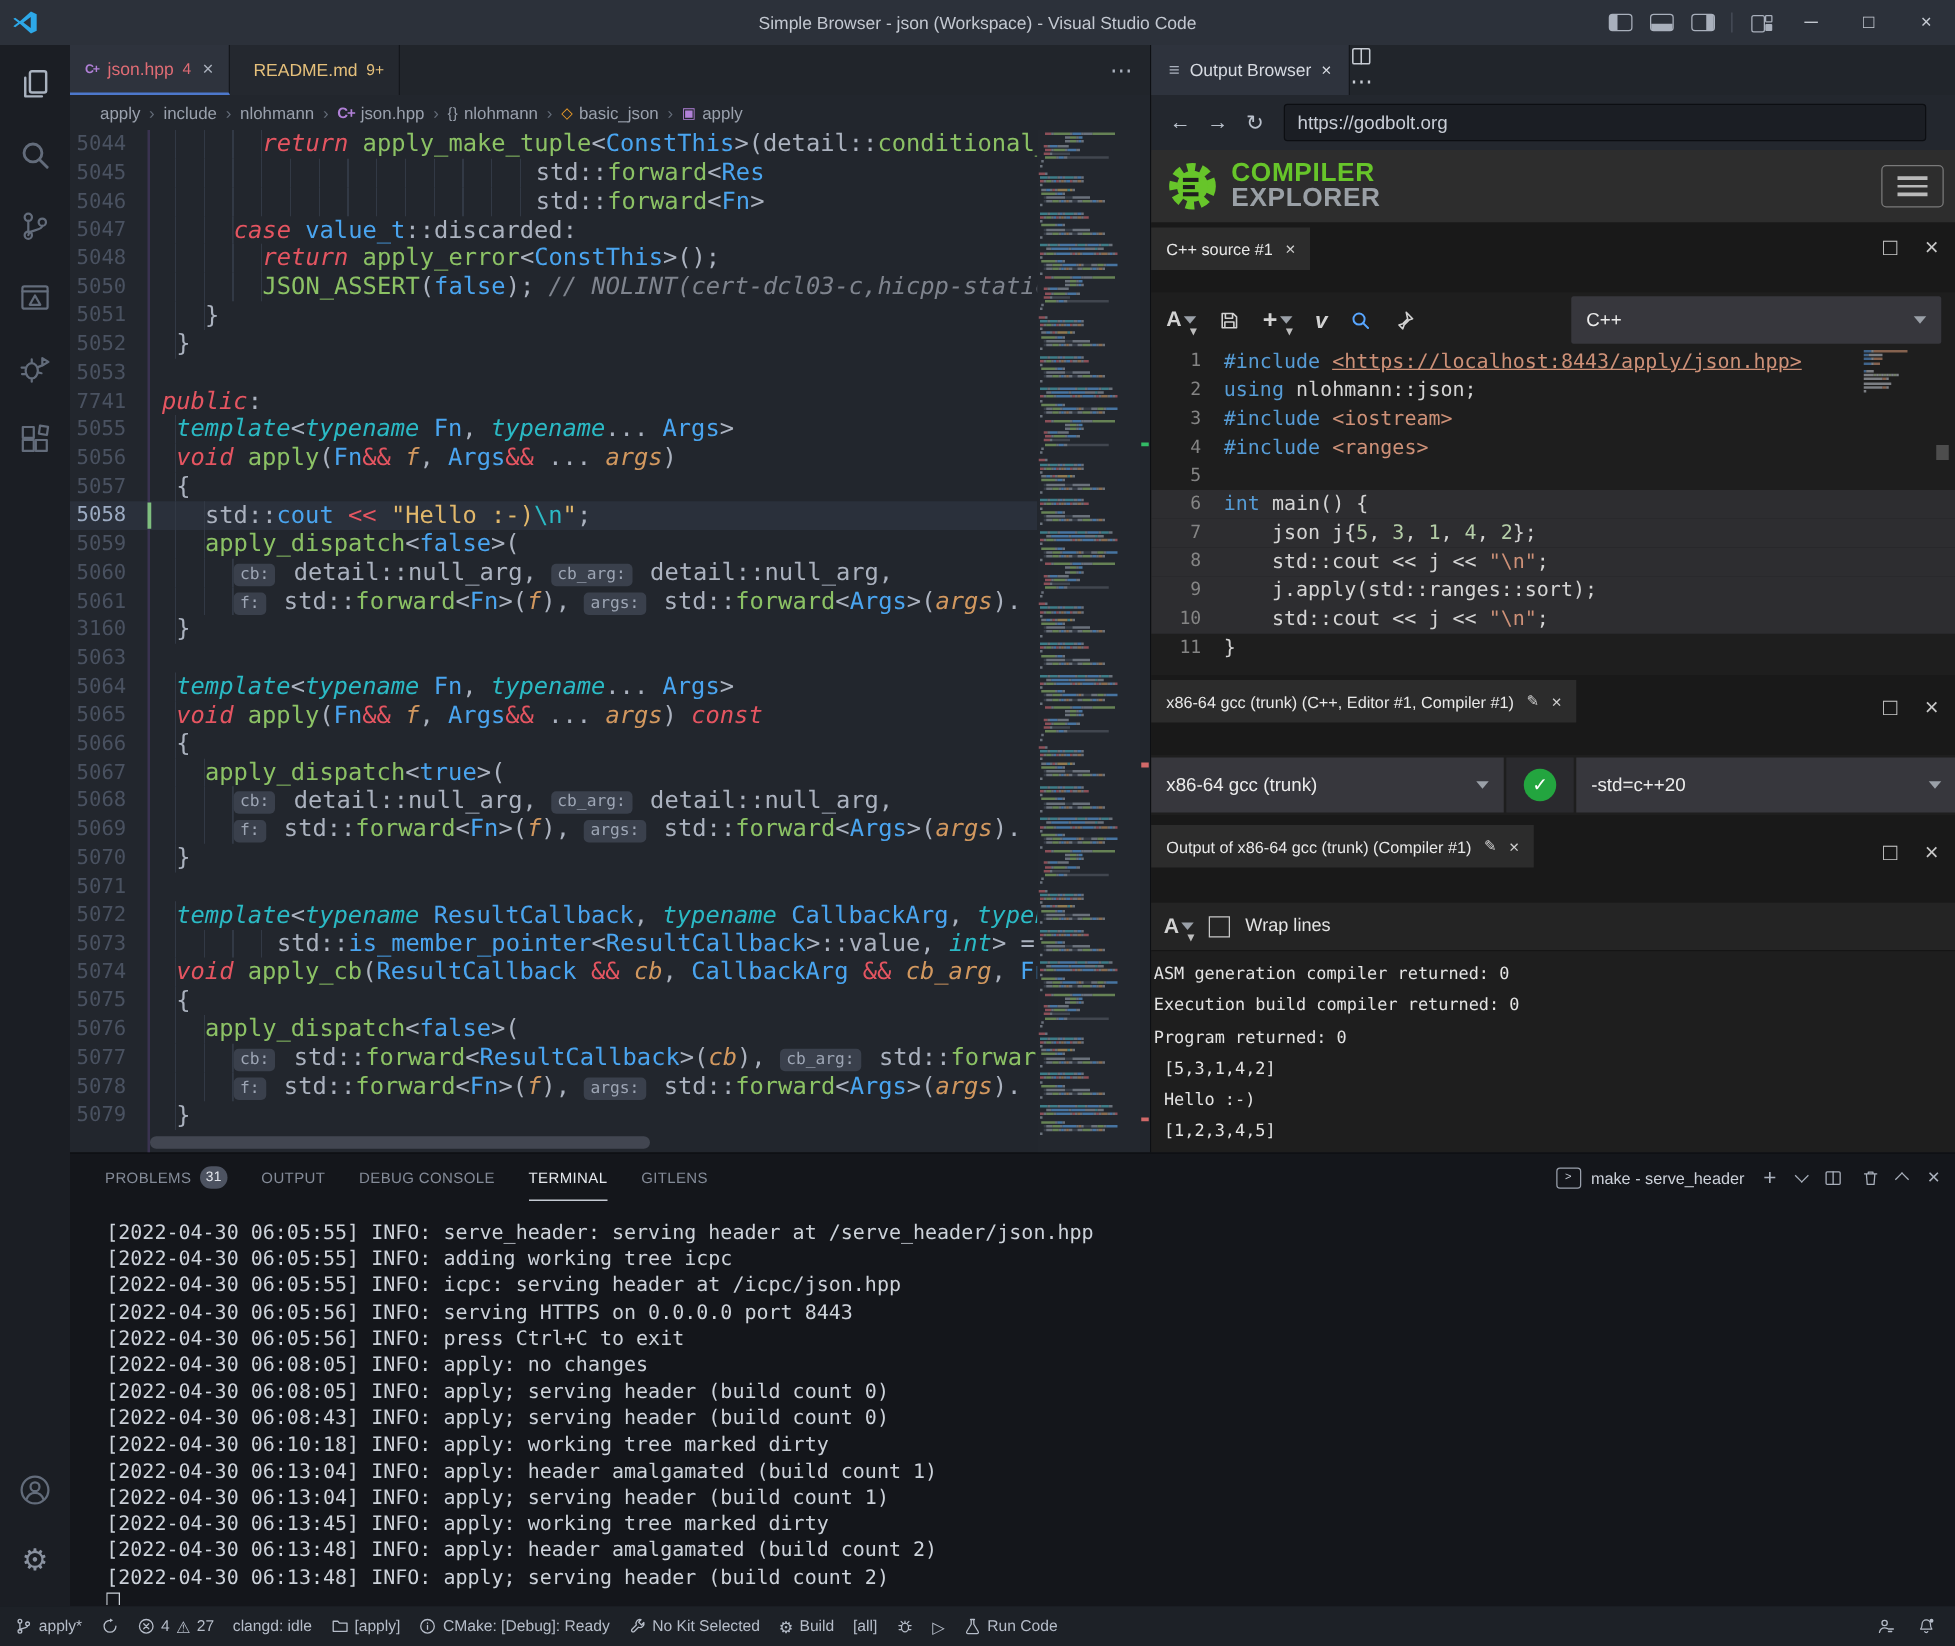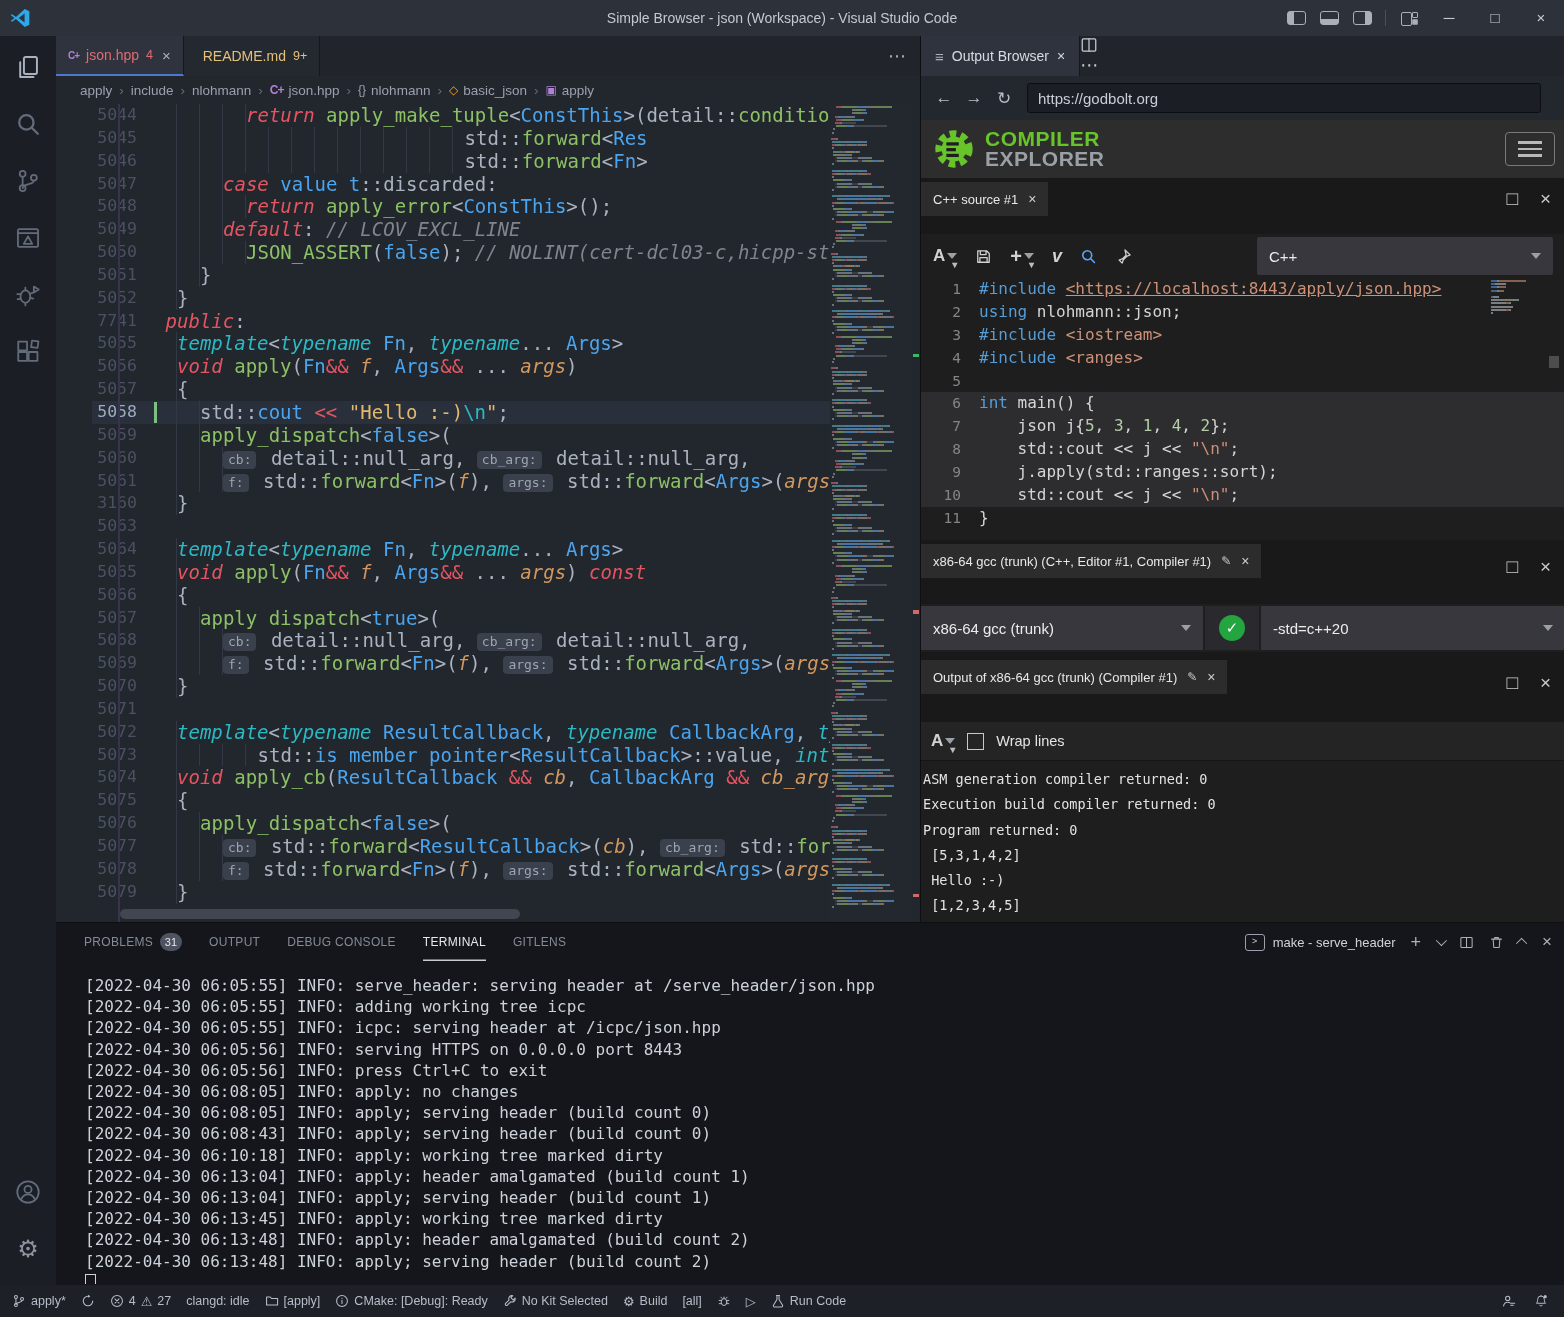--- a/index.html
+++ b/index.html
@@ -42,21 +42,21 @@
   .cppicon{font-size:10px;font-weight:bold;color:#b180d7;letter-spacing:-1px;}
   .tabsbar .more{position:absolute;right:14px;top:0;line-height:40px;font-size:18px;color:#aab1bd;}
   
   .breadcrumb{height:28px;display:flex;align-items:center;padding-left:24px;font-size:13.5px;color:#9aa1ad;background:#22262d;}
   .breadcrumb .sep{margin:0 7px;color:#646c79;}
   .breadcrumb .bc-ic{margin-right:5px;font-size:12px;}
   
   .editor{position:relative;height:818px;overflow:hidden;}
   .code-area{position:absolute;left:0;top:0;width:774px;height:818px;overflow:hidden;}
   .code-area::before{content:"";position:absolute;left:62px;top:0;bottom:0;width:2px;background:#3a3350;z-index:2;}
-  .cl{display:flex;height:22.85px;line-height:22.85px;white-space:pre;position:relative;margin-left:36px;}
+  .cl{display:flex;height:22.85px;line-height:22.85px;white-space:pre;position:relative;}
   .cl.cur{background:#2a303b;}
   .cl.cur .ln{color:#9cabc2;}
   .ln{width:45px;min-width:45px;padding-right:17px;text-align:right;color:#4a5261;font-size:16.5px;font-family:"DejaVu Sans Mono",monospace;}
   .cd{font-size:19px;position:relative;flex:1;overflow:hidden;
       background-image:repeating-linear-gradient(90deg,transparent 0 22px,#323945 22px 23px);
       background-repeat:no-repeat;background-size:0 100%;}
   .caret{position:absolute;left:62px;top:1px;bottom:1px;width:2.5px;background:#7fbf7f;z-index:3;}
   .tk-p{color:#abb2bf}.tk-k{color:#e55561;font-style:italic}.tk-t{color:#2bbac5;font-style:italic}
   .tk-ty{color:#4aa5f0}.tk-fn{color:#8cc265}.tk-op{color:#e55561}.tk-s{color:#e2b86b}
   .tk-e{color:#2bbac5}.tk-c{color:#7f848e;font-style:italic}.tk-v{color:#d2985f;font-style:italic}
@@ -290,24 +290,24 @@
           <span>apply</span>
         </span>
       </div>
     <div class="editor">
       <div class="code-area" id="code-lines">
           <div class="cl"><div class="ln">5044</div><div class="cd mono" style="padding-left: 92px; background-size: 92px 100%;"><span class="tk-k">return</span><span class="tk-p"> </span><span class="tk-fn">apply_make_tuple</span><span class="tk-p">&lt;</span><span class="tk-ty">ConstThis</span><span class="tk-p">&gt;(</span><span class="tk-p">detail::</span><span class="tk-fn">conditional_static_cast</span></div></div>
           <div class="cl"><div class="ln">5045</div><div class="cd mono" style="padding-left: 310.5px; background-size: 310.5px 100%;"><span class="tk-p">std::</span><span class="tk-fn">forward</span><span class="tk-p">&lt;</span><span class="tk-ty">Res</span></div></div>
           <div class="cl"><div class="ln">5046</div><div class="cd mono" style="padding-left: 310.5px; background-size: 310.5px 100%;"><span class="tk-p">std::</span><span class="tk-fn">forward</span><span class="tk-p">&lt;</span><span class="tk-ty">Fn</span><span class="tk-p">&gt;</span></div></div>
           <div class="cl"><div class="ln">5047</div><div class="cd mono" style="padding-left: 69px; background-size: 69px 100%;"><span class="tk-k">case</span><span class="tk-p"> </span><span class="tk-ty">value_t</span><span class="tk-p">::discarded:</span></div></div>
           <div class="cl"><div class="ln">5048</div><div class="cd mono" style="padding-left: 92px; background-size: 92px 100%;"><span class="tk-k">return</span><span class="tk-p"> </span><span class="tk-fn">apply_error</span><span class="tk-p">&lt;</span><span class="tk-ty">ConstThis</span><span class="tk-p">&gt;();</span></div></div>
-          <div class="cl"><div class="ln">5049</div><div class="cd mono" style="padding-left: 69px; background-size: 69px 100%;"><span class="tk-k">default</span><span class="tk-p">: </span><span class="tk-c">// LCOV_EXCL_LINE</span></div></div>
           <div class="cl"><div class="ln">5050</div><div class="cd mono" style="padding-left: 92px; background-size: 92px 100%;"><span class="tk-fn">JSON_ASSERT</span><span class="tk-p">(</span><span class="tk-b">false</span><span class="tk-p">); </span><span class="tk-c">// NOLINT(cert-dcl03-c,hicpp-static-assert</span></div></div>
           <div class="cl"><div class="ln">5051</div><div class="cd mono" style="padding-left: 46px; background-size: 46px 100%;"><span class="tk-p">}</span></div></div>
           <div class="cl"><div class="ln">5052</div><div class="cd mono" style="padding-left: 23px; background-size: 23px 100%;"><span class="tk-p">}</span></div></div>
+          <div class="cl"><div class="ln">5053</div><div class="cd mono" style="padding-left: 0px;"></div></div>
           <div class="cl"><div class="ln">7741</div><div class="cd mono" style="padding-left: 11.5px;"><span class="tk-k">public</span><span class="tk-p">:</span></div></div>
           <div class="cl"><div class="ln">5055</div><div class="cd mono" style="padding-left: 23px; background-size: 23px 100%;"><span class="tk-t">template</span><span class="tk-p">&lt;</span><span class="tk-t">typename</span><span class="tk-p"> </span><span class="tk-ty">Fn</span><span class="tk-p">, </span><span class="tk-t">typename</span><span class="tk-p">... </span><span class="tk-ty">Args</span><span class="tk-p">&gt;</span></div></div>
           <div class="cl"><div class="ln">5056</div><div class="cd mono" style="padding-left: 23px; background-size: 23px 100%;"><span class="tk-k">void</span><span class="tk-p"> </span><span class="tk-fn">apply</span><span class="tk-p">(</span><span class="tk-ty">Fn</span><span class="tk-op">&amp;&amp;</span><span class="tk-p"> </span><span class="tk-v">f</span><span class="tk-p">, </span><span class="tk-ty">Args</span><span class="tk-op">&amp;&amp;</span><span class="tk-p"> ... </span><span class="tk-v">args</span><span class="tk-p">)</span></div></div>
           <div class="cl"><div class="ln">5057</div><div class="cd mono" style="padding-left: 23px; background-size: 23px 100%;"><span class="tk-p">{</span></div></div>
           <div class="cl cur"><div class="ln">5058</div><div class="cd mono" style="padding-left: 46px; background-size: 46px 100%;"><span class="tk-p">std::</span><span class="tk-ty">cout</span><span class="tk-p"> </span><span class="tk-op">&lt;&lt;</span><span class="tk-p"> </span><span class="tk-s">"Hello :-)</span><span class="tk-e">\n</span><span class="tk-s">"</span><span class="tk-p">;</span></div><div class="caret"></div></div>
           <div class="cl"><div class="ln">5059</div><div class="cd mono" style="padding-left: 46px; background-size: 46px 100%;"><span class="tk-fn">apply_dispatch</span><span class="tk-p">&lt;</span><span class="tk-b">false</span><span class="tk-p">&gt;(</span></div></div>
           <div class="cl"><div class="ln">5060</div><div class="cd mono" style="padding-left: 69px; background-size: 69px 100%;"><span class="tk-h">cb:</span><span class="tk-p"> detail::null_arg, </span><span class="tk-h">cb_arg:</span><span class="tk-p"> detail::null_arg,</span></div></div>
           <div class="cl"><div class="ln">5061</div><div class="cd mono" style="padding-left: 69px; background-size: 69px 100%;"><span class="tk-h">f:</span><span class="tk-p"> std::</span><span class="tk-fn">forward</span><span class="tk-p">&lt;</span><span class="tk-ty">Fn</span><span class="tk-p">&gt;(</span><span class="tk-v">f</span><span class="tk-p">), </span><span class="tk-h">args:</span><span class="tk-p"> std::</span><span class="tk-fn">forward</span><span class="tk-p">&lt;</span><span class="tk-ty">Args</span><span class="tk-p">&gt;(</span><span class="tk-v">args</span><span class="tk-p">).</span></div></div>
           <div class="cl"><div class="ln">3160</div><div class="cd mono" style="padding-left: 23px; background-size: 23px 100%;"><span class="tk-p">}</span></div></div>
           <div class="cl"><div class="ln">5063</div><div class="cd mono" style="padding-left: 0px;"></div></div>

